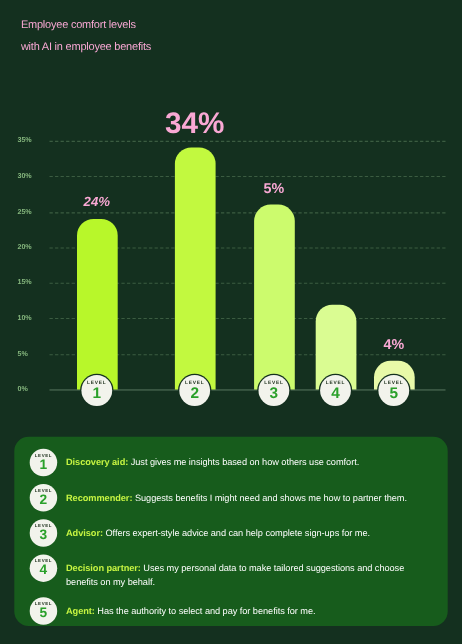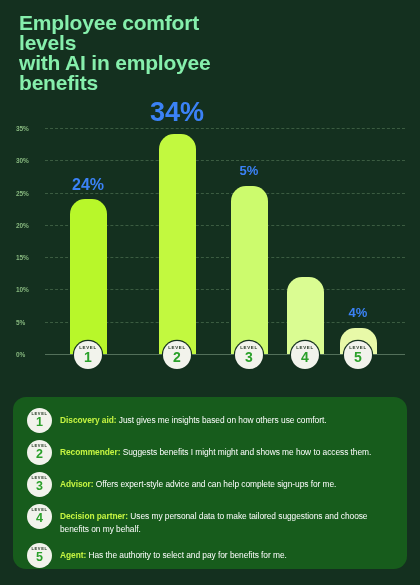--- a/index.html
+++ b/index.html
@@ -20,23 +20,23 @@
     position: absolute;
     left: 0; top: 0;
     width: 420px;
     height: 68px;
   }
   #title {
     position: absolute;
     left: 19px;
     top: 13px;
     width: 240px;
-    color: #86efac;
-    font-size: 21px;
-    font-weight: bold;
+    color: #f9a8d4;
+    font-size: 10px;
+    font-weight: normal;
     line-height: 20px;
     letter-spacing: -0.2px;
   }
   #title .tline { display: block; }
 
   #perspective-pill {
     position: absolute;
     right: 16px;
     top: 16px;
     height: 23px;
@@ -90,21 +90,21 @@
     letter-spacing: -0.1px;
   }
 
   .bar {
     position: absolute;
     border-radius: 15px 15px 0 0;
     bottom: 34px; 
   }
   .bar-value {
     position: absolute;
-    color: #3b82f6;
+    color: #f9a8d4;
     font-weight: bold;
     text-align: center;
     white-space: nowrap;
   }
 
   
   .bar-badge {
     position: absolute;
     width: 28px;
     height: 28px;
@@ -208,21 +208,21 @@
       <div class="tick-label" style="top: 189.143px;">15%</div>
       <div class="gridline" style="top: 156.857px;"></div>
       <div class="tick-label" style="top: 156.857px;">20%</div>
       <div class="gridline" style="top: 124.571px;"></div>
       <div class="tick-label" style="top: 124.571px;">25%</div>
       <div class="gridline" style="top: 92.2857px;"></div>
       <div class="tick-label" style="top: 92.2857px;">30%</div>
       <div class="gridline" style="top: 60px;"></div>
       <div class="tick-label" style="top: 60px;">35%</div>
       <div class="bar" style="left: 69.5px; width: 37px; height: 154.971px; background: rgb(184, 247, 42);"></div>
-      <div class="bar-value" style="font-size: 16px; left: 43px; width: 90px; top: 108.029px;">24%</div>
+      <div class="bar-value" style="font-size: 12px; left: 43px; width: 90px; top: 108.029px; font-style: italic;">24%</div>
       <div class="bar-badge" style="left: 74px; top: 273px;">
         <div class="badge-arc">LEVEL</div>
         <div class="badge-num">1</div>
       </div>
       <div class="bar" style="left: 158.5px; width: 37px; height: 219.543px; background: rgb(194, 249, 63);"></div>
       <div class="bar-value" style="font-size: 27px; left: 132px; width: 90px; top: 29.4571px;">34%</div>
       <div class="bar-badge" style="left: 163px; top: 273px;">
         <div class="badge-arc">LEVEL</div>
         <div class="badge-num">2</div>
       </div>
@@ -252,21 +252,21 @@
         <div class="badge-arc">LEVEL</div>
         <div class="badge-num">1</div>
       </div>
       <div class="legend-text"><span class="legend-term">Discovery aid:</span><span> Just gives me insights based on how others use comfort.</span></div>
     </div>
     <div class="legend-row" style="top: 43px;">
       <div class="legend-badge">
         <div class="badge-arc">LEVEL</div>
         <div class="badge-num">2</div>
       </div>
-      <div class="legend-text"><span class="legend-term">Recommender:</span><span> Suggests benefits I might might and shows me how to access them.</span></div>
+      <div class="legend-text"><span class="legend-term">Recommender:</span><span> Suggests benefits I might need and shows me how to partner them.</span></div>
     </div>
     <div class="legend-row" style="top: 75px;">
       <div class="legend-badge">
         <div class="badge-arc">LEVEL</div>
         <div class="badge-num">3</div>
       </div>
       <div class="legend-text"><span class="legend-term">Advisor:</span><span> Offers expert-style advice and can help complete sign-ups for me.</span></div>
     </div>
     <div class="legend-row" style="top: 107px;">
       <div class="legend-badge">

